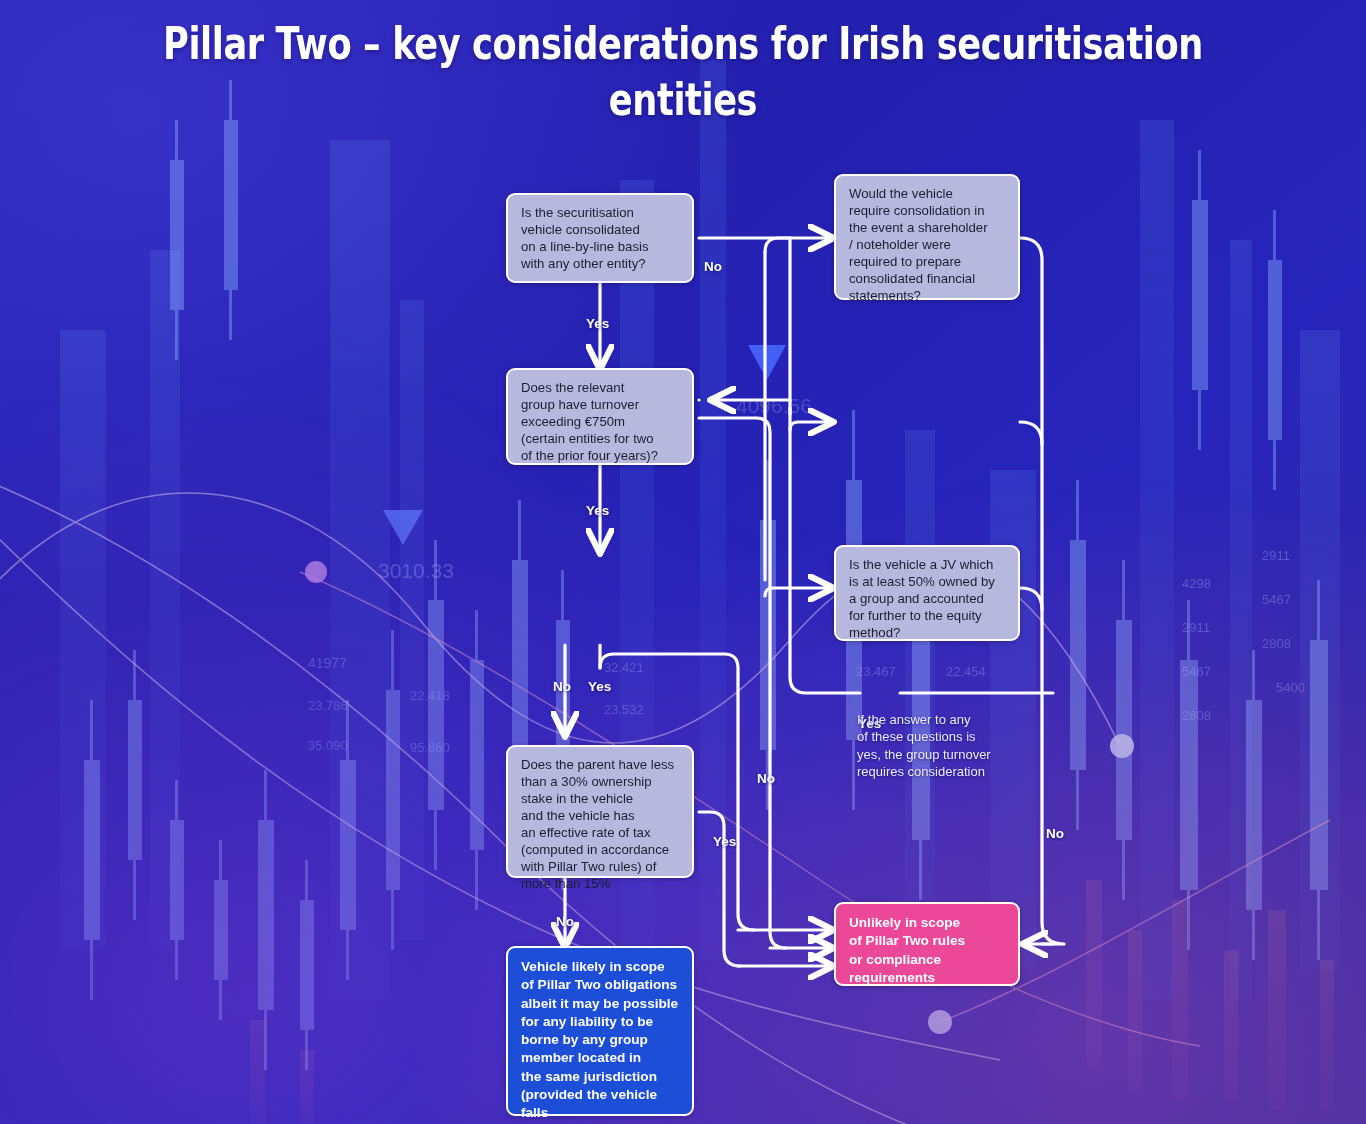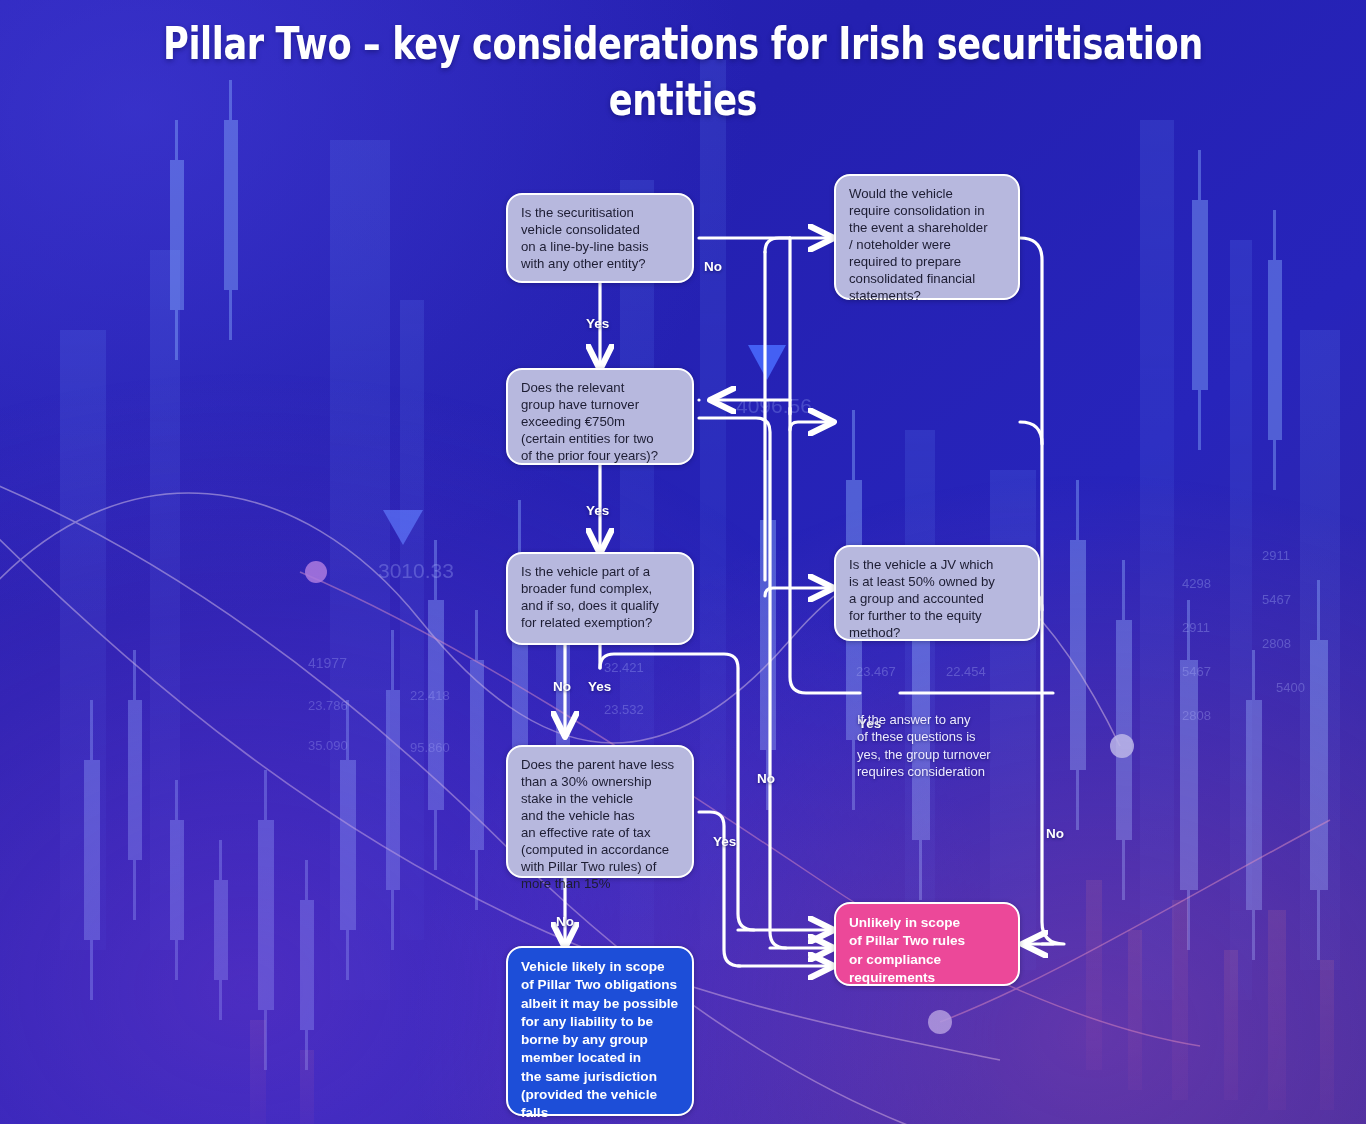--- a/index.html
+++ b/index.html
@@ -23,21 +23,21 @@
     transform:scaleX(0.80);transform-origin:50% 0;
     text-shadow:0 2px 6px rgba(10,10,80,.45);
   }
 
   
   #flow{position:absolute;inset:0;}
   #wires{position:absolute;inset:0;}
 
   .node{
     position:absolute;box-sizing:border-box;
-    border-radius:16px;
+    border-radius:9px;
     border:2.5px solid #ffffff;
     padding:10px 12px 14px 13px;
     font-size:13.2px;line-height:1.285;
     color:#1c1c30;
     background:#b7b8de;
     box-shadow:0 1px 5px rgba(0,0,20,.28);
     white-space:pre-line;
   }
   .node.decision{background:#b7b8de;color:#1d1d33;}
   .node.outcome-pink{
@@ -282,44 +282,40 @@
 vehicle consolidated
 on a line-by-line basis
 with any other entity?</div>
 
   <div class="node decision" style="left:506px;top:368px;width:188px;height:97px;">Does the relevant
 group have turnover
 exceeding €750m
 (certain entities for two
 of the prior four years)?</div>
 
-  <div class="node decision" style="left:506px;top:552px;width:188px;height:93px;">Is the vehicle part of a
-broader fund complex,
-and if so, does it qualify
-for related exemption?</div>
 
   <div class="node decision" style="left:506px;top:745px;width:188px;height:133px;">Does the parent have less
 than a 30% ownership
 stake in the vehicle
 and the vehicle has
 an effective rate of tax
 (computed in accordance
 with Pillar Two rules) of
 more than 15%</div>
 
   <div class="node decision" style="left:834px;top:174px;width:186px;height:126px;">Would the vehicle
 require consolidation in
 the event a shareholder
 / noteholder were
 required to prepare
 consolidated financial
 statements?</div>
 
 
-  <div class="node decision" style="left:834px;top:545px;width:206px;height:96px;">Is the vehicle a JV which
+  <div class="node decision" style="left:834px;top:545px;width:186px;height:96px;">Is the vehicle a JV which
 is at least 50% owned by
 a group and accounted
 for further to the equity
 method?</div>
 
   <div class="node outcome-pink" style="left:506px;top:946px;width:188px;height:170px;">Vehicle likely in scope
 of Pillar Two obligations
 albeit it may be possible
 for any liability to be
 borne by any group

